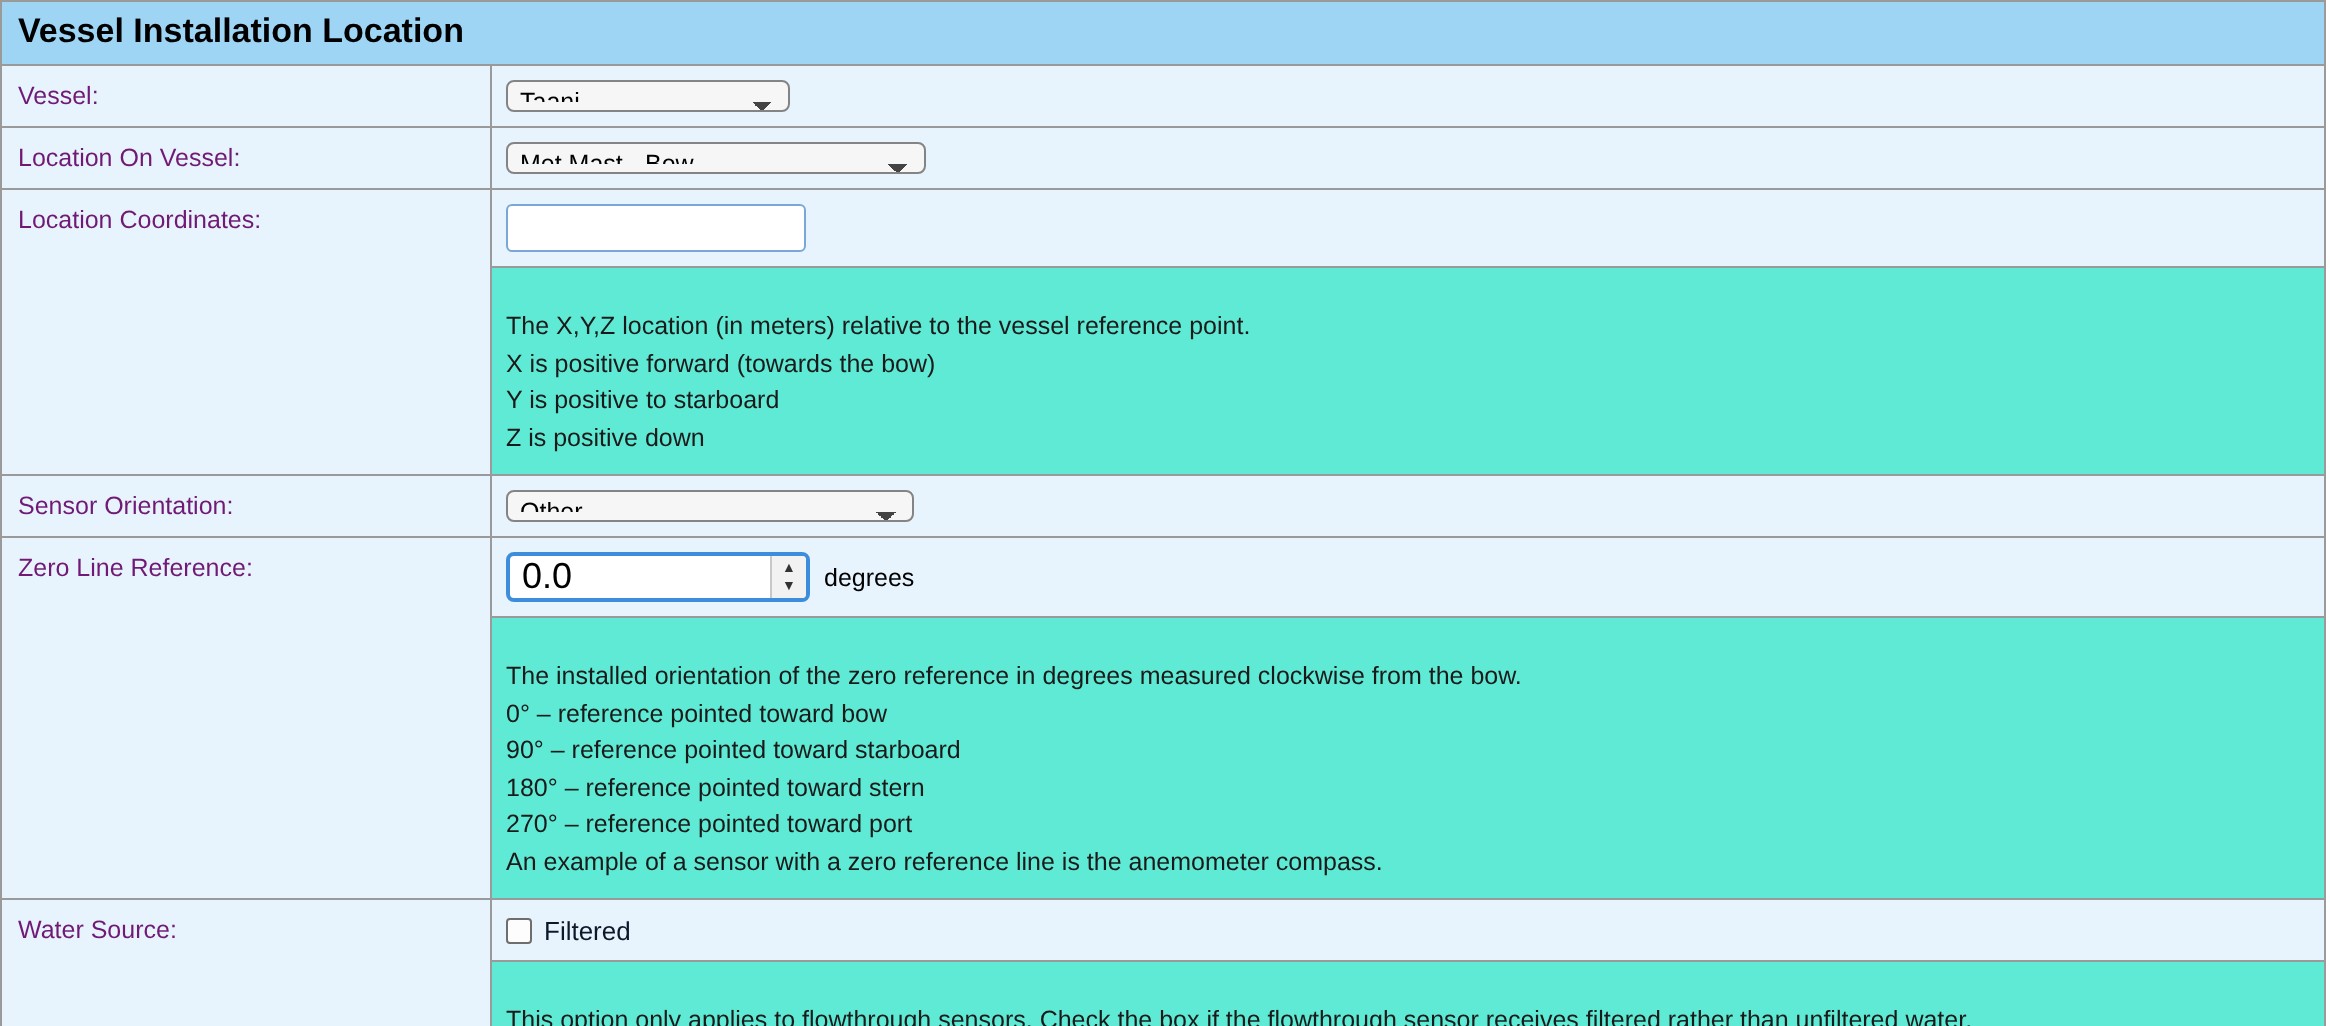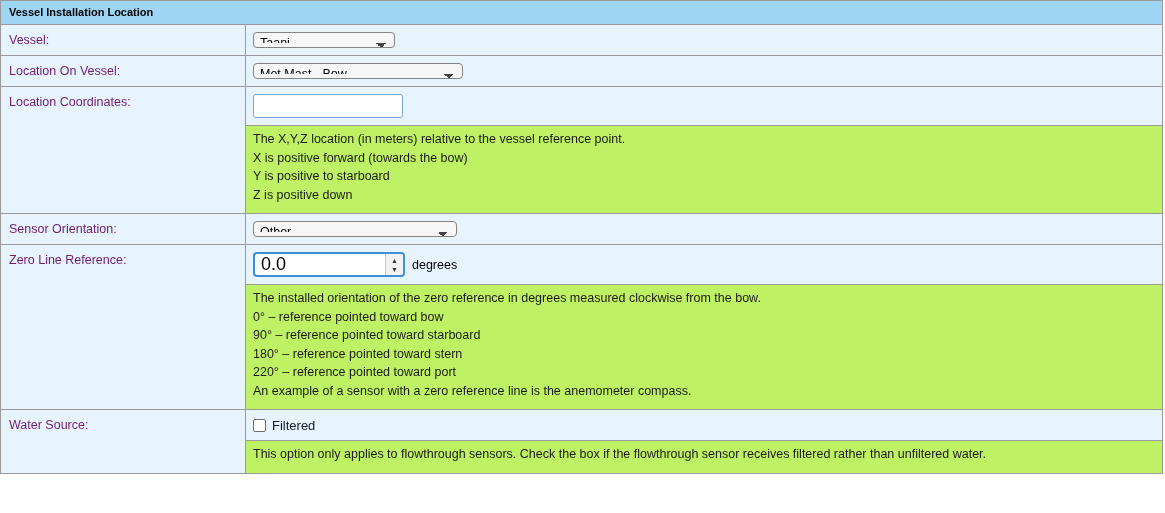--- a/index.html
+++ b/index.html
@@ -18,21 +18,21 @@
   .panel {
     width: 1163px;
     border: 1px solid #9a9a9a;
     border-top: 1px solid #9a9a9a;
     box-sizing: border-box;
   }
   .panel-header {
     background: #9ed5f5;
     border-bottom: 1px solid #9a9a9a;
     font-weight: bold;
-    font-size: 11px;
+    font-size: 17px;
     padding: 5px 8px 6px 8px;
     color: #000;
   }
   .row {
     display: flex;
     border-bottom: 1px solid #9a9a9a;
     min-height: 30px;
   }
   .row:last-child { border-bottom: none; justify-content: center; }
   .label-cell {
@@ -47,23 +47,23 @@
   }
   .field-cell {
     flex: 1;
     box-sizing: border-box;
     background: #e8f4fd;
     padding: 7px 0 7px 7px;
     display: flex;
     align-items: center;
   }
   .help-cell {
-    background: #bef264;
+    background: #5eead4;
     border-top: 1px solid #9a9a9a;
-    padding: 4px 8px 9px 7px;
+    padding: 20px 8px 9px 7px;
     font-size: 12.5px;
     line-height: 18.5px;
     color: #1a1a1a;
   }
   .help-cell .help-line { white-space: pre; }
   .inner-col {
     flex: 1;
     display: flex;
     flex-direction: column;
   }
@@ -229,21 +229,21 @@
             <span class="arw">▼</span>
           </span>
         </span>
         <span class="unit-label">degrees</span>
       </div>
       <div class="help-cell">
         <div class="help-line">The installed orientation of the zero reference in degrees measured clockwise from the bow.</div>
         <div class="help-line">0° – reference pointed toward bow</div>
         <div class="help-line">90° – reference pointed toward starboard</div>
         <div class="help-line">180° – reference pointed toward stern</div>
-        <div class="help-line">220° – reference pointed toward port</div>
+        <div class="help-line">270° – reference pointed toward port</div>
         <div class="help-line">An example of a sensor with a zero reference line is the anemometer compass.</div>
       </div>
     </div>
   </div>
 
   <div class="row">
     <div class="label-cell">Water Source:</div>
     <div class="inner-col">
       <div class="inner-top">
         <span class="check-row">

